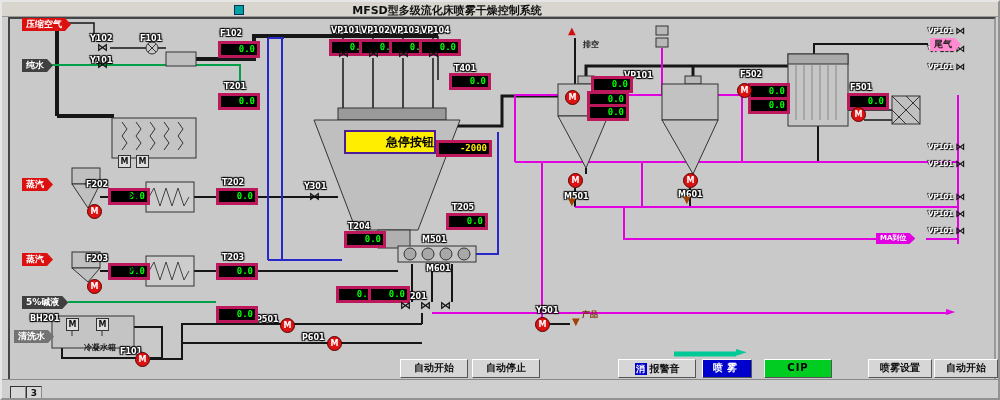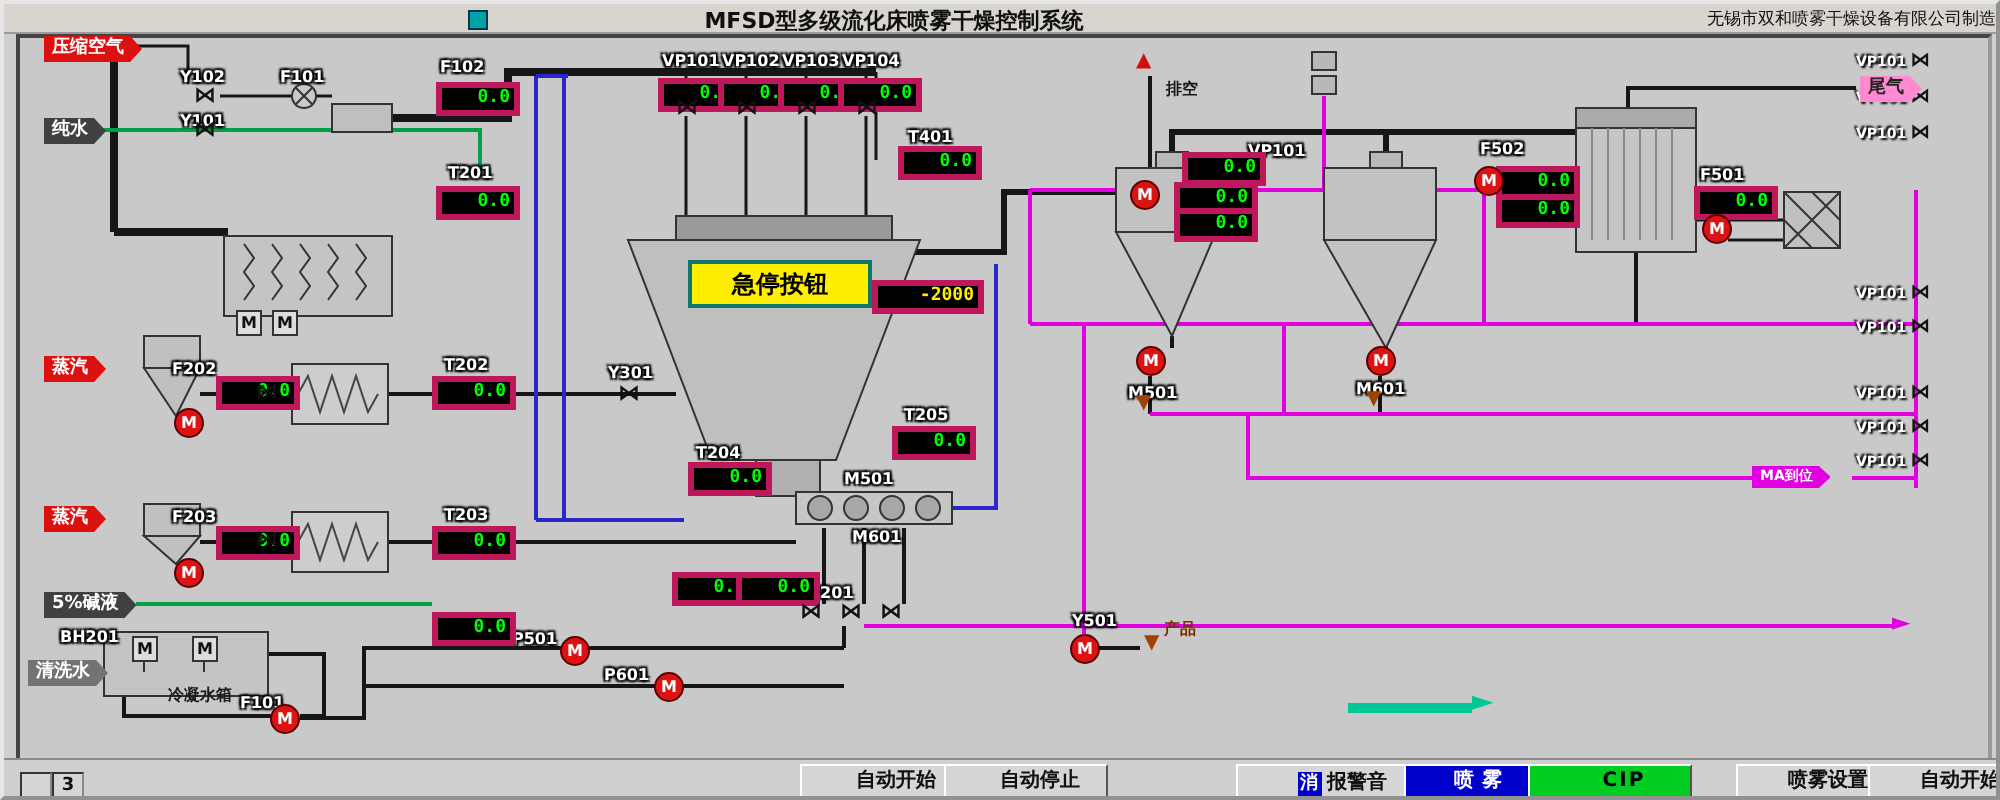--- a/index.html
+++ b/index.html
@@ -43,48 +43,47 @@
   .arrow.red{color:#d01010;}
   .arrow.brown{color:#a04200;}
   .arrow.teal{color:#00c896;font-size:14px;}
   .arrow.mag{color:#e000e0;font-size:12px;}
   
   .rc{position:absolute;z-index:6;display:flex;align-items:center;gap:2px;}
   .rc .rc-l{font-size:7px;font-weight:bold;color:#fff;text-shadow:1px 1px 1px #000,-1px -1px 1px #000;}
   .rc .valve-g{font-size:10px;line-height:9px;color:#111;font-weight:bold;}
   
   .estop{position:absolute;z-index:8;left:342px;top:128px;width:88px;height:20px;background:#ffee00;
-         border:2px solid #0f766e;color:#000;font-size:12px;font-weight:bold;text-align:center;line-height:20px;cursor:pointer;}
+         border:2px solid #4c1d95;color:#000;font-size:12px;font-weight:bold;text-align:right;line-height:20px;cursor:pointer;}
   
   .watermark{position:absolute;z-index:30;left:64px;top:72px;font-size:32px;font-weight:bold;color:#f01018;
              letter-spacing:1px;white-space:nowrap;
              text-shadow:0 0 3px #fff,0 0 3px #fff,1px 1px 0 #fff,-1px -1px 0 #fff,1px -1px 0 #fff,-1px 1px 0 #fff;}
   
   .bbar{position:absolute;left:0;top:377px;width:1000px;height:23px;background:#cfcfcf;border-top:1px solid #8a8a8a;z-index:10;}
   .statusbar{position:absolute;left:56px;top:381px;width:334px;height:15px;background:#0000b0;border:1px inset #777;
              color:#00ff00;font-size:11px;font-weight:bold;text-align:center;line-height:15px;letter-spacing:5px;z-index:11;}
   .pagebox{position:absolute;top:384px;height:12px;background:#d6d6d6;border:1px inset #888;z-index:11;
            font-size:9px;font-weight:bold;text-align:center;line-height:12px;color:#111;}
-  .btn{position:absolute;top:380px;height:17px;background:#d6d6d6;z-index:11;cursor:pointer;
+  .btn{position:absolute;top:357px;height:17px;background:#d6d6d6;z-index:11;cursor:pointer;
        border-top:1px solid #fff;border-left:1px solid #fff;border-right:1px solid #555;border-bottom:1px solid #555;
-       color:#111;font-size:10px;font-weight:bold;text-align:center;line-height:16px;white-space:nowrap;padding-left:14px;}
+       color:#111;font-size:10px;font-weight:bold;text-align:center;line-height:16px;white-space:nowrap;}
   .btn.blue{background:#0000cc;color:#fff;letter-spacing:4px;}
   .btn.green{background:#00cc22;color:#000;letter-spacing:1px;}
   .btn.mute{display:flex;align-items:center;justify-content:center;gap:3px;}
   .mute-ico{display:inline-block;width:12px;height:12px;background:#0000cc;color:#fff;font-size:9px;line-height:12px;text-align:center;}
 </style>
 </head>
 <body>
 
 <div id="screen">
 
   <div class="titlebar">
     <div class="app-icon"></div>
     <div class="title">MFSD型多级流化床喷雾干燥控制系统</div>
-    <div class="company">无锡市双和喷雾干燥设备有限公司制造</div>
   </div>
 
   <div class="panel"></div>
 
   <svg class="overlay" width="1000" height="400">
 
     <g stroke="#161616" fill="none">
       <path d="M55,28 V114 M55,114 H112" stroke-width="4"></path>
       <path d="M194,57 H252 V34 H436" stroke-width="4"></path>
       <path d="M452,124 H500 V94 H558" stroke-width="3"></path>

